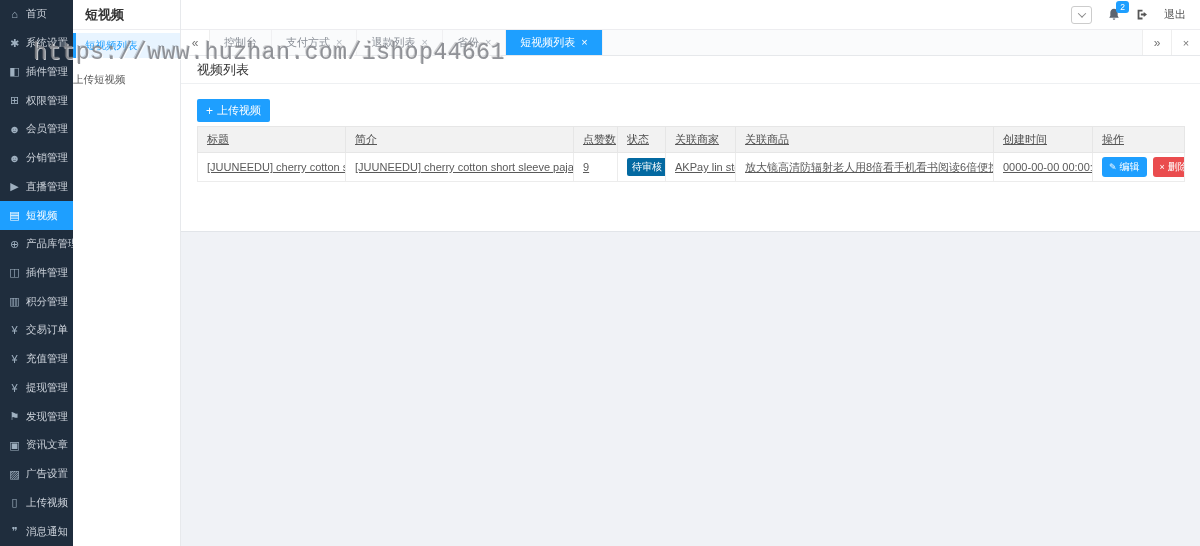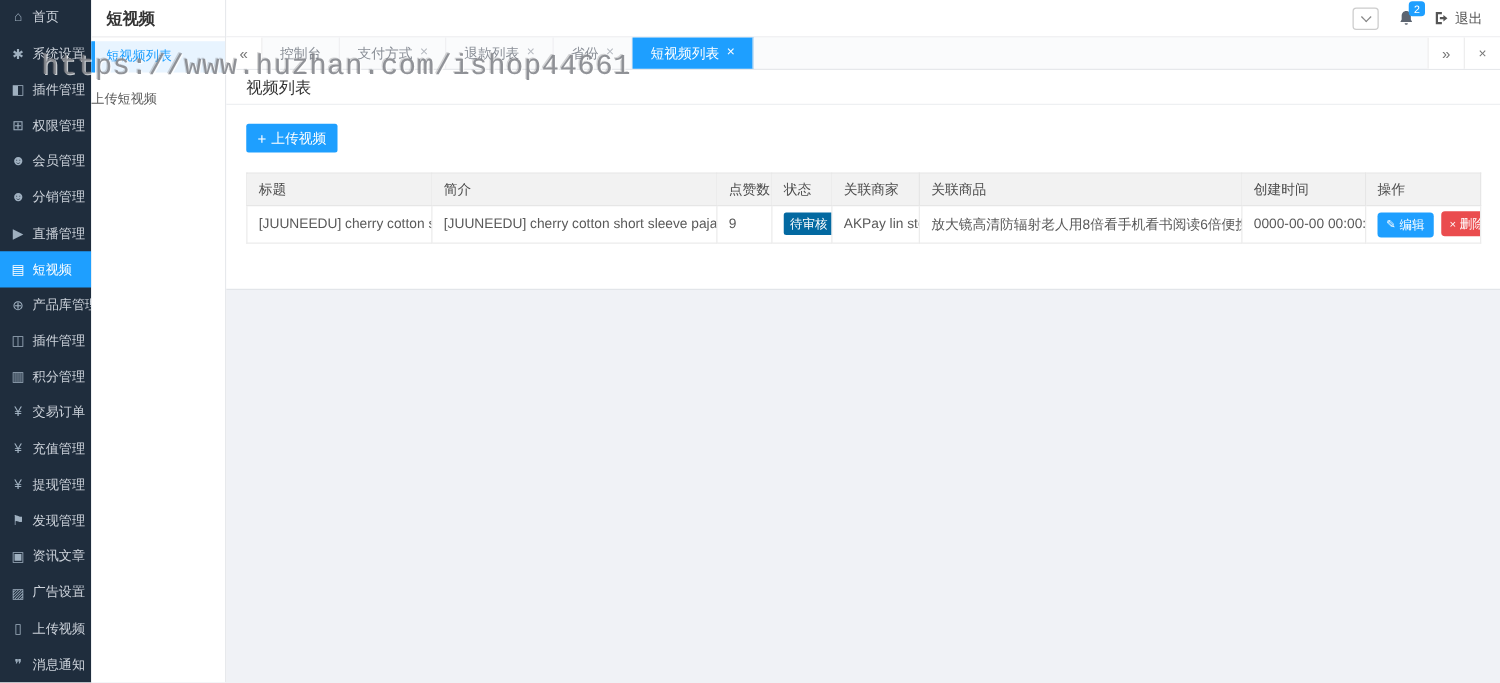--- a/index.html
+++ b/index.html
@@ -29,21 +29,21 @@
 
   .topbar { height:30px; background:#fff; border-bottom:1px solid #ededf0;
     display:flex; align-items:center; justify-content:flex-end; gap:15px; padding-right:14px; }
   .dd-btn { width:21px; height:18px; border:1px solid #ccc; border-radius:3px; display:flex;
     align-items:center; justify-content:center; cursor:pointer; background:#fff; }
   .chev { width:6px; height:6px; border-right:1.5px solid #888; border-bottom:1.5px solid #888;
     transform:rotate(45deg) translate(-1px,-1px); }
   .bell { position:relative; cursor:pointer; display:flex; align-items:center; }
   .badge { position:absolute; top:-6px; left:9px; background:#1E9FFF; color:#fff; font-size:8.5px;
     min-width:13px; height:12px; line-height:12px; text-align:center; border-radius:3px; padding:0 2px; }
-  .logout { display:flex; align-items:center; gap:4px; font-size:11px; color:#555; cursor:pointer; }
+  .logout { display:flex; align-items:center; gap:15px; font-size:11px; color:#555; cursor:pointer; }
 
   
   .tabbar { height:26px; background:#fafbfc; border-bottom:1px solid #e6e8eb; display:flex; align-items:stretch; }
   .tab-scroll-btn { width:29px; background:#fff; display:flex; align-items:center; justify-content:center;
     color:#777; font-size:12px; cursor:pointer; border-right:1px solid #eee; }
   .tab-scroll-btn.rb { border-right:none; border-left:1px solid #eee; }
   .tabs { display:flex; align-items:stretch; flex:1; min-width:0; }
   .tab { display:flex; align-items:center; gap:6px; padding:0 14px; font-size:11px; color:#8a8f97;
     cursor:pointer; border-right:1px solid #f0f0f2; white-space:nowrap; }
   .tab-close { font-size:11px; color:#b6bac0; line-height:1; cursor:pointer; }
@@ -56,22 +56,22 @@
   .content { flex:1; display:flex; flex-direction:row; min-height:0; }
   .card { background:#fff; height:176px; border-bottom:1px solid #e2e5e9; }
   .card-title { height:28px; line-height:28px; padding-left:16px; font-size:13px; color:#333;
     border-bottom:1px solid #eef0f2; }
   .card-body { padding:15px 16px; }
   .upload-btn { display:inline-flex; align-items:center; gap:4px; background:#1E9FFF; color:#fff;
     border:none; border-radius:2px; height:23px; padding:0 9px; font-size:11px; cursor:pointer;
     font-family:inherit; }
   .upload-btn .plus { font-size:12px; line-height:1; }
 
-  table.grid { margin-top:16px; width:987px; table-layout:fixed; border-collapse:collapse;
-    font-size:11px; color:#595959; }
+  table.grid { margin-top:4px; width:987px; table-layout:fixed; border-collapse:collapse;
+    font-size:11px; color:#595959;text-decoration:underline; }
   .grid th { background:#f2f2f2; font-weight:400; color:#4d4d4d; text-align:left;
     padding:5px 9px; border:1px solid #e6e6e6; height:23px; white-space:nowrap; overflow:hidden; }
   .grid td { background:#fff; padding:4px 9px; border:1px solid #ececec; height:28px;
     white-space:nowrap; overflow:hidden; }
   .status-badge { display:inline-block; background:#0369a1; color:#fff; font-size:10px;
     padding:2px 5px; border-radius:2px; }
   .btn-edit,.btn-del { display:inline-flex; align-items:center; gap:3px; color:#fff; border:none;
     border-radius:3px; font-size:10px; padding:3px 7px; cursor:pointer; font-family:inherit; }
   .btn-edit { background:#1E9FFF; margin-right:6px; }
   .btn-del { background:#ea4c4e; }

